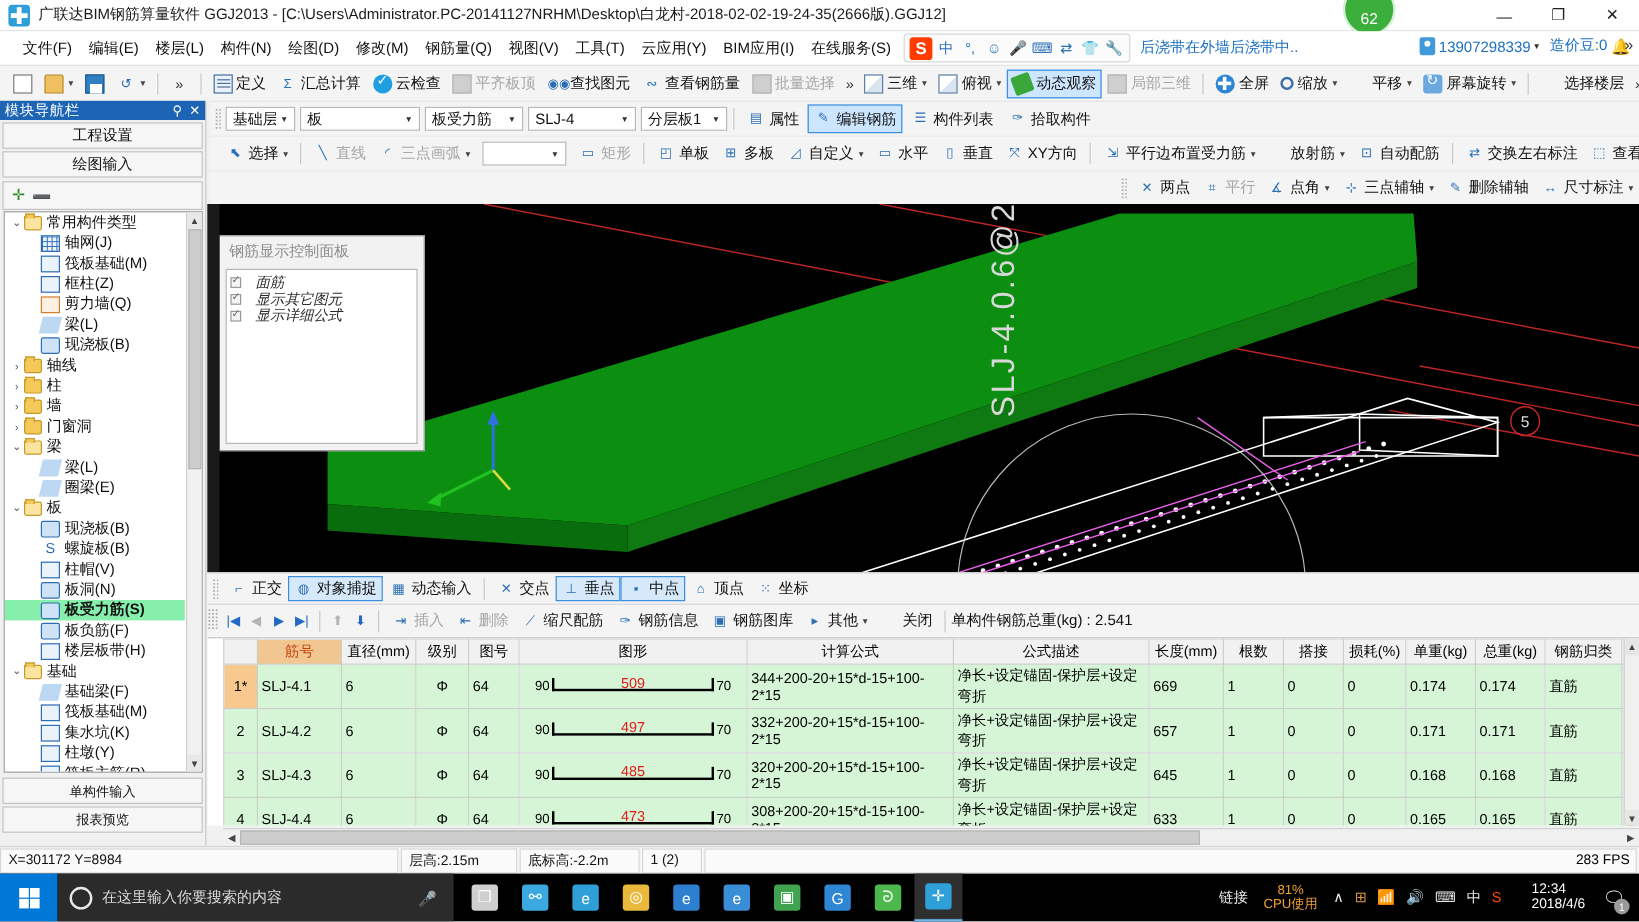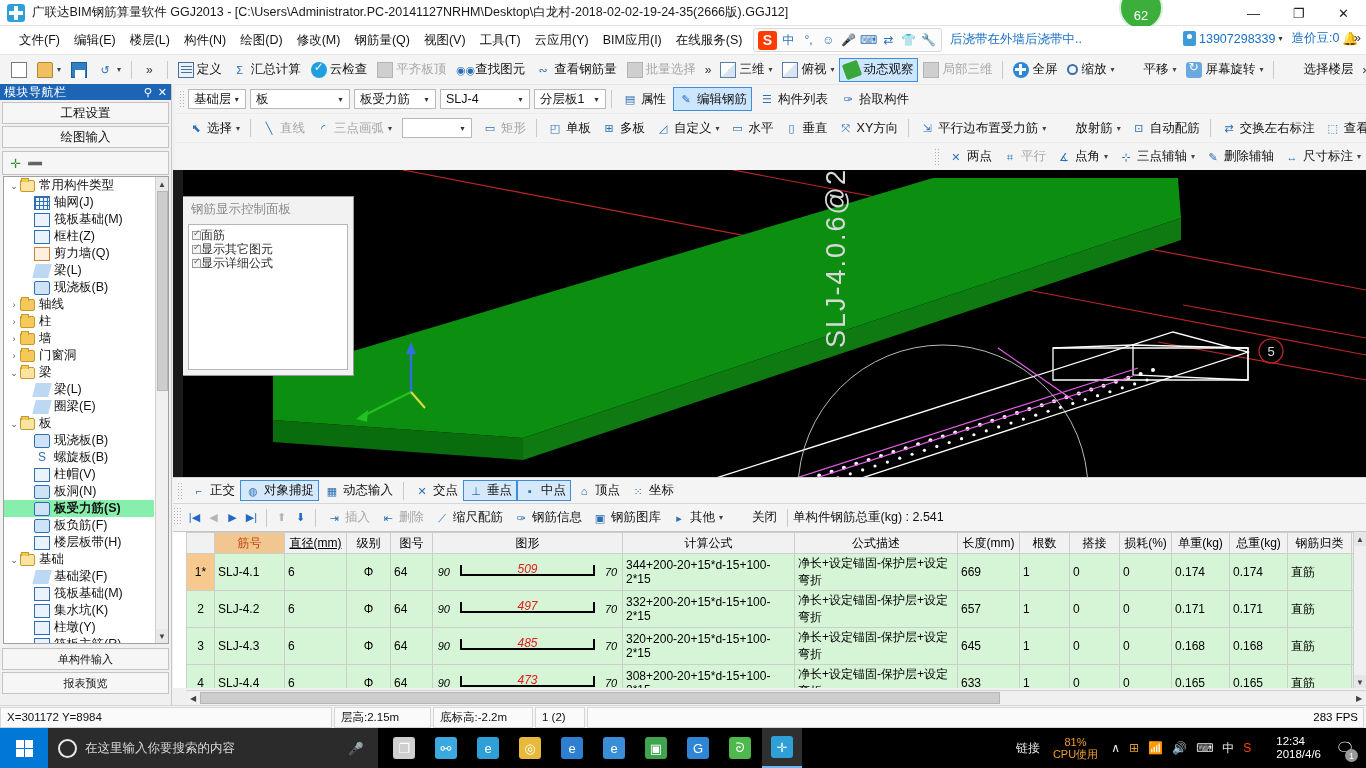--- a/index.html
+++ b/index.html
@@ -154,21 +154,21 @@
   .viewport { position:absolute; left:173px; top:170px; width:1193px; height:307px;
               background:#000; overflow:hidden; }
   .vp-scroll { position:absolute; left:173px; top:170px; width:10px; height:307px; background:#1a1a1a;}
   
   .rebar-panel { position:absolute; left:9px; top:26px; width:172px; height:180px;
                  background:#f2f2f2; border:1px solid #9b9b9b; }
   .rp-title { height:24px; display:flex; align-items:center; padding-left:8px;
               font-size:12.5px; color:#8b8b8b; }
   .rp-body { position:absolute; left:5px; top:27px; right:5px; bottom:5px; background:#fff;
              border:1px solid #b6b6b6; padding:3px 0 0 3px; }
-  .rp-row { display:flex; align-items:center; gap:0; height:14px; font-size:12px; color:#2c2c2c; }
+  .rp-row { display:flex; align-items:center; gap:12px; height:14px; font-size:12px; color:#2c2c2c;font-style:italic; }
   .cbx { width:9px;height:9px;border:1px solid #9a9a9a;background:#f4f4f4;position:relative;flex:none;}
   .cbx:after{content:"✓";position:absolute;left:0px;top:-4px;font-size:9px;color:#666;}
 
   
   .snapbar { position:absolute; left:173px; top:477px; width:1193px; height:26px;
              background:#f4f4f4; border-top:1px solid #d7d7d7; display:flex; align-items:center; }
   .snap-btn { display:flex; align-items:center; gap:3px; font-size:12.5px; color:#111; padding:2px 5px; height:21px;}
   .snap-btn.on { background:#d5e9fb; border:1px solid #3c8ddc; padding:1px 4px; }
 
   
@@ -186,21 +186,21 @@
   table.grid th, table.grid td { border:1px solid #c9cfc9; font-size:12px; color:#000;
       padding:1px 3px; vertical-align:middle; overflow:hidden; }
   table.grid th { background:#f1f1f1; height:21px; font-weight:normal; text-align:center; }
   table.grid th.hl { background:#f2c690; color:#c2410c; }
   table.grid td { background:#d6f5d6; height:34px; }
   td.rowno { background:#f7f7f7; text-align:center; width:28px; }
   td.rowno.cur { background:#f7c98e; }
   td.name { background:#b3e6d4; }
   td.name.plain { background:#d6f5d6; }
   .cellc { text-align:center; }
-  .shape { position:relative; height:26px; display:flex; align-items:center; justify-content:center; gap:10px;font-style:italic;}
+  .shape { position:relative; height:26px; display:flex; align-items:center; justify-content:center; gap:2px;}
   .shape .lbl { font-size:11px; color:#000; }
   .shape .bar { position:relative; width:135px; height:16px; }
   .shape .bar .h { position:absolute; left:0; right:0; bottom:4px; height:2px; background:#000;}
   .shape .bar .lv{ position:absolute; left:0; bottom:4px; width:2px; height:11px; background:#000;}
   .shape .bar .rv{ position:absolute; right:0; bottom:4px; width:2px; height:11px; background:#000;}
   .shape .num { position:absolute; left:0; right:0; top:-2px; text-align:center; color:#e01b1b; font-size:12px; }
   .tbl-vsb { position:absolute; right:0; top:0; width:13px; height:157px; background:#f0f0f0; border-left:1px solid #cfcfcf;}
   .tbl-vsb .arw{height:14px;display:flex;align-items:center;justify-content:center;font-size:8px;color:#444;background:#e6e6e6;}
   .tbl-vsb .arw.bot{position:absolute;bottom:0;left:0;right:0;}
   .tbl-hsb { position:absolute; left:186px; top:690px; width:1180px; height:15px; background:#f0f0f0;
@@ -1075,21 +1075,21 @@
   </div>
   <div class="row-grip"></div>
 
   <div class="tablewrap">
     <div style="position:absolute;left:13px;top:0;">
       <table class="grid">
         <thead>
             <tr id="grid-head">
               <th style="width: 28px;"></th>
               <th class="hl" style="width: 70px;">筋号</th>
-              <th style="width: 62px; text-decoration: underline;">直径(mm)</th>
+              <th style="width: 62px;">直径(mm)</th>
               <th style="width: 44px;">级别</th>
               <th style="width: 42px;">图号</th>
               <th style="width: 190px;">图形</th>
               <th style="width: 172px;">计算公式</th>
               <th style="width: 163px;">公式描述</th>
               <th style="width: 62px;">长度(mm)</th>
               <th style="width: 50px;">根数</th>
               <th style="width: 50px;">搭接</th>
               <th style="width: 52px;">损耗(%)</th>
               <th style="width: 58px;">单重(kg)</th>

